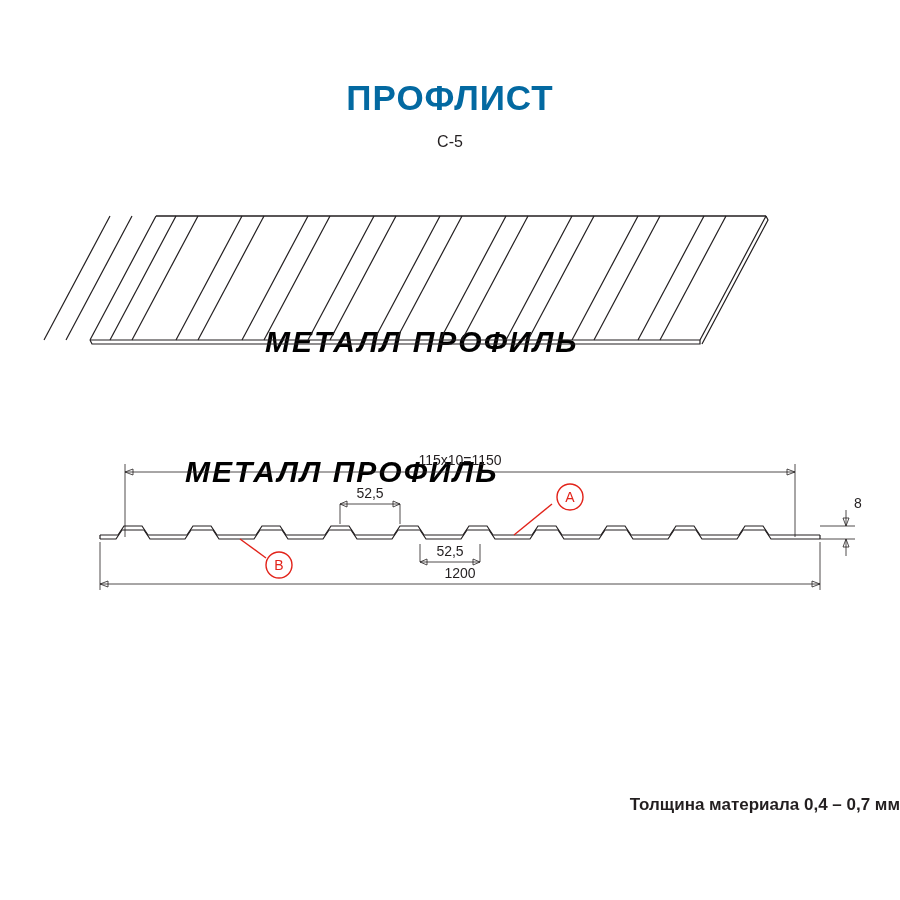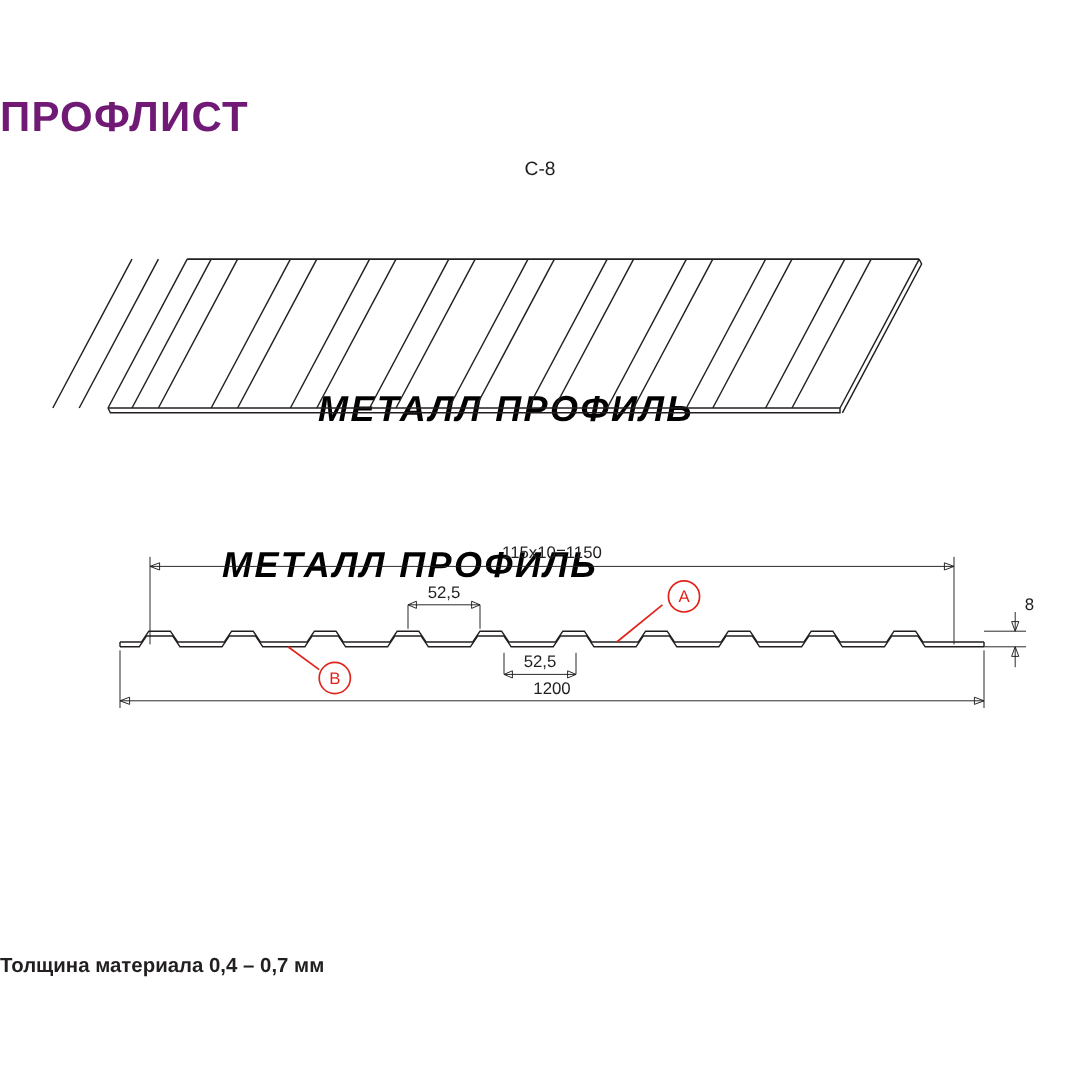--- a/index.html
+++ b/index.html
@@ -18,41 +18,41 @@
   .page {
     position: relative;
     width: 900px;
     height: 900px;
   }
   .title {
     position: absolute;
     top: 78px;
     left: 0;
     width: 900px;
-    text-align: left;
+    text-align: center;
     font-size: 35px;
     font-weight: bold;
     letter-spacing: 1px;
-    color: #701a75;
+    color: #0369a1;
   }
   .subtitle {
     position: absolute;
     top: 133px;
     left: 0;
     width: 900px;
     text-align: center;
     font-size: 16px;
     color: #231f20;
   }
   .footer-note {
     position: absolute;
     top: 795px;
     left: 0;
     width: 900px;
-    text-align: left;
+    text-align: right;
     font-size: 17px;
     font-weight: bold;
     color: #231f20;
   }
   .iso-wrap {
     position: absolute;
     top: 190px;
     left: 90px;
     width: 740px;
     height: 200px;
@@ -82,21 +82,21 @@
   .red { fill: none; stroke: #e2231a; stroke-width: 1.4; }
   .red-txt { fill: #e2231a; font-size: 14px; font-family: "Liberation Sans", sans-serif; }
   .dim-txt { fill: #231f20; font-size: 14px; font-family: "Liberation Sans", sans-serif; }
 </style>
 </head>
 <body>
 
 <div class="page">
 
   <div class="title">ПРОФЛИСТ</div>
-  <div class="subtitle">С-8</div>
+  <div class="subtitle">С-5</div>
 
   <div class="wm wm1">МЕТАЛЛ ПРОФИЛЬ</div>
   <div class="wm wm2">МЕТАЛЛ ПРОФИЛЬ</div>
 
   <div class="iso-wrap">
     <svg width="740" height="200" viewBox="0 0 740 200">
       <g>
 
         <path class="ln" d="M 66 26 L 676 26"></path>
         <path class="ln" d="M 0 150 L 610 150"></path>

